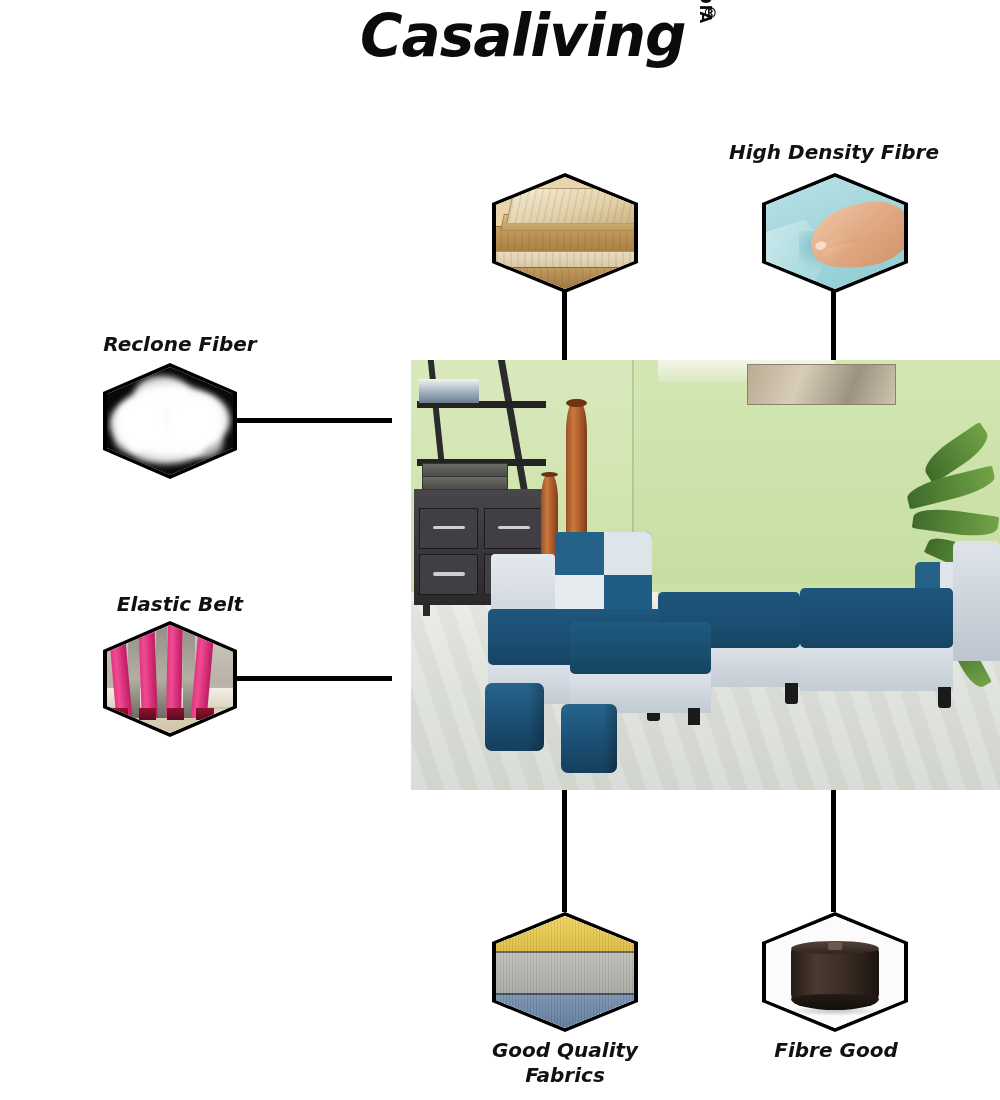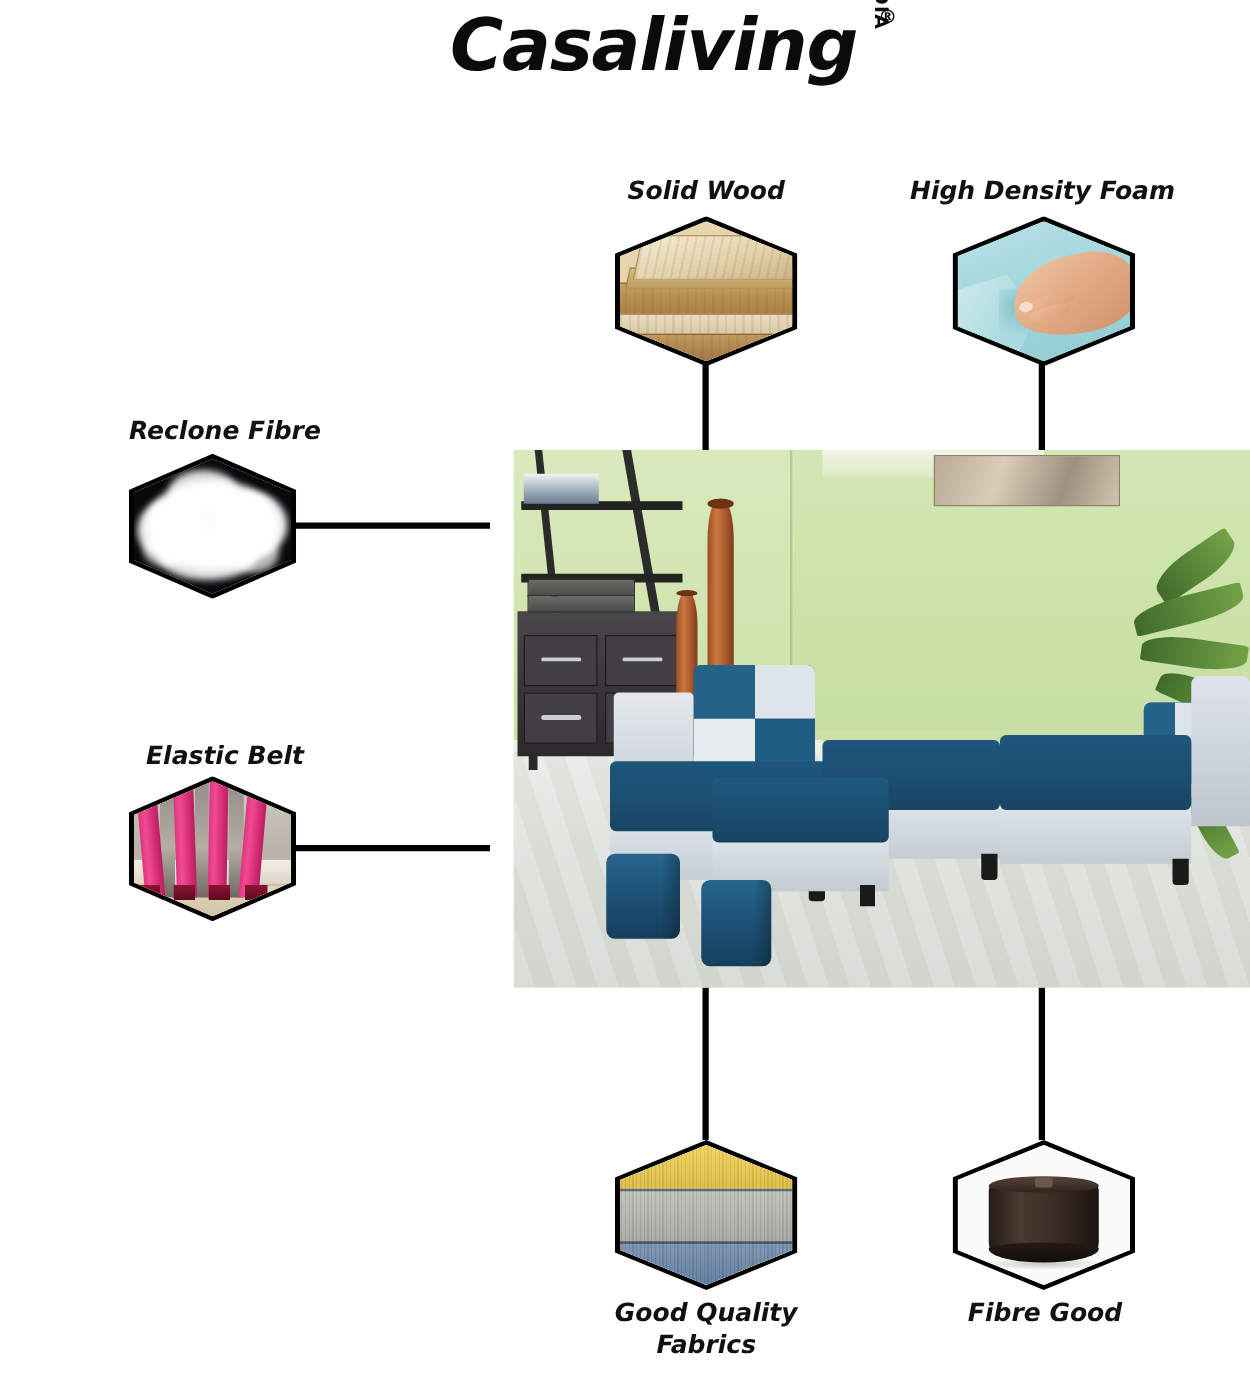--- a/index.html
+++ b/index.html
@@ -295,23 +295,22 @@
     </div>
   </div>
 
   <div class="line" style="left:562px;top:288px;width:5px;height:74px;"></div>
   <div class="line" style="left:831px;top:288px;width:5px;height:74px;"></div>
   <div class="line" style="left:236px;top:418px;width:156px;height:5px;"></div>
   <div class="line" style="left:236px;top:676px;width:156px;height:5px;"></div>
   <div class="line" style="left:562px;top:790px;width:5px;height:122px;"></div>
   <div class="line" style="left:831px;top:790px;width:5px;height:122px;"></div>
 
-  <div class="label" style="left:460px;top:140px;width:210px;">Solid Wood</div>
-  <div class="label" style="left:714px;top:140px;width:240px;">High Density Foam</div>
-  <div class="label" style="left:60px;top:332px;width:240px;">Reclone Fibre</div>
+  <div class="label" style="left:714px;top:140px;width:240px;">High Density Fibre</div>
+  <div class="label" style="left:60px;top:332px;width:240px;">Reclone Fiber</div>
   <div class="label" style="left:455px;top:1038px;width:220px;">Good Quality
 Fabrics</div>
   <div class="label" style="left:60px;top:592px;width:240px;">Elastic Belt</div>
   <div class="label" style="left:726px;top:1038px;width:220px;">Fibre Good</div>
 
   <div class="hex" style="left:492px;top:173px;width:146px;height:120px;">
     <div class="hex-in">
       <div class="wood">
         <div class="w-b w1">
             <div class="w-grain"></div>

